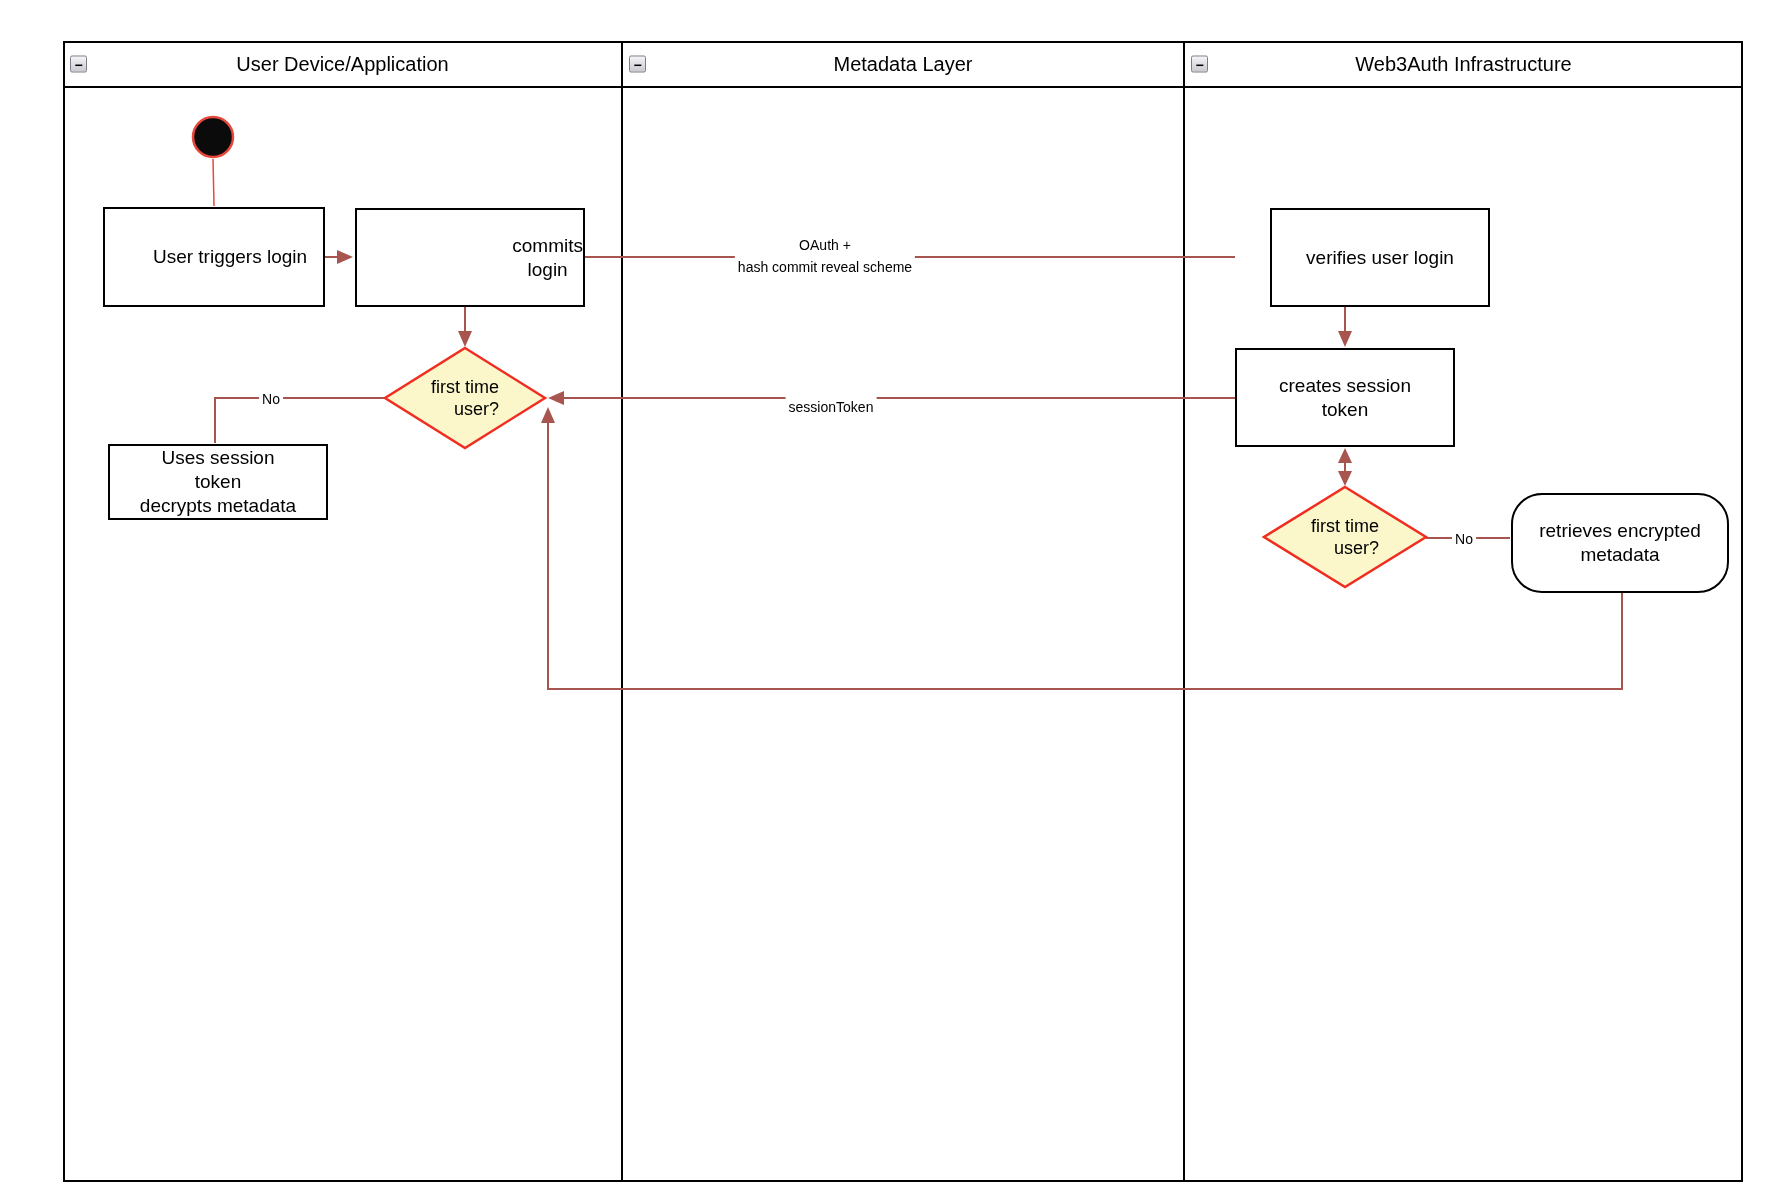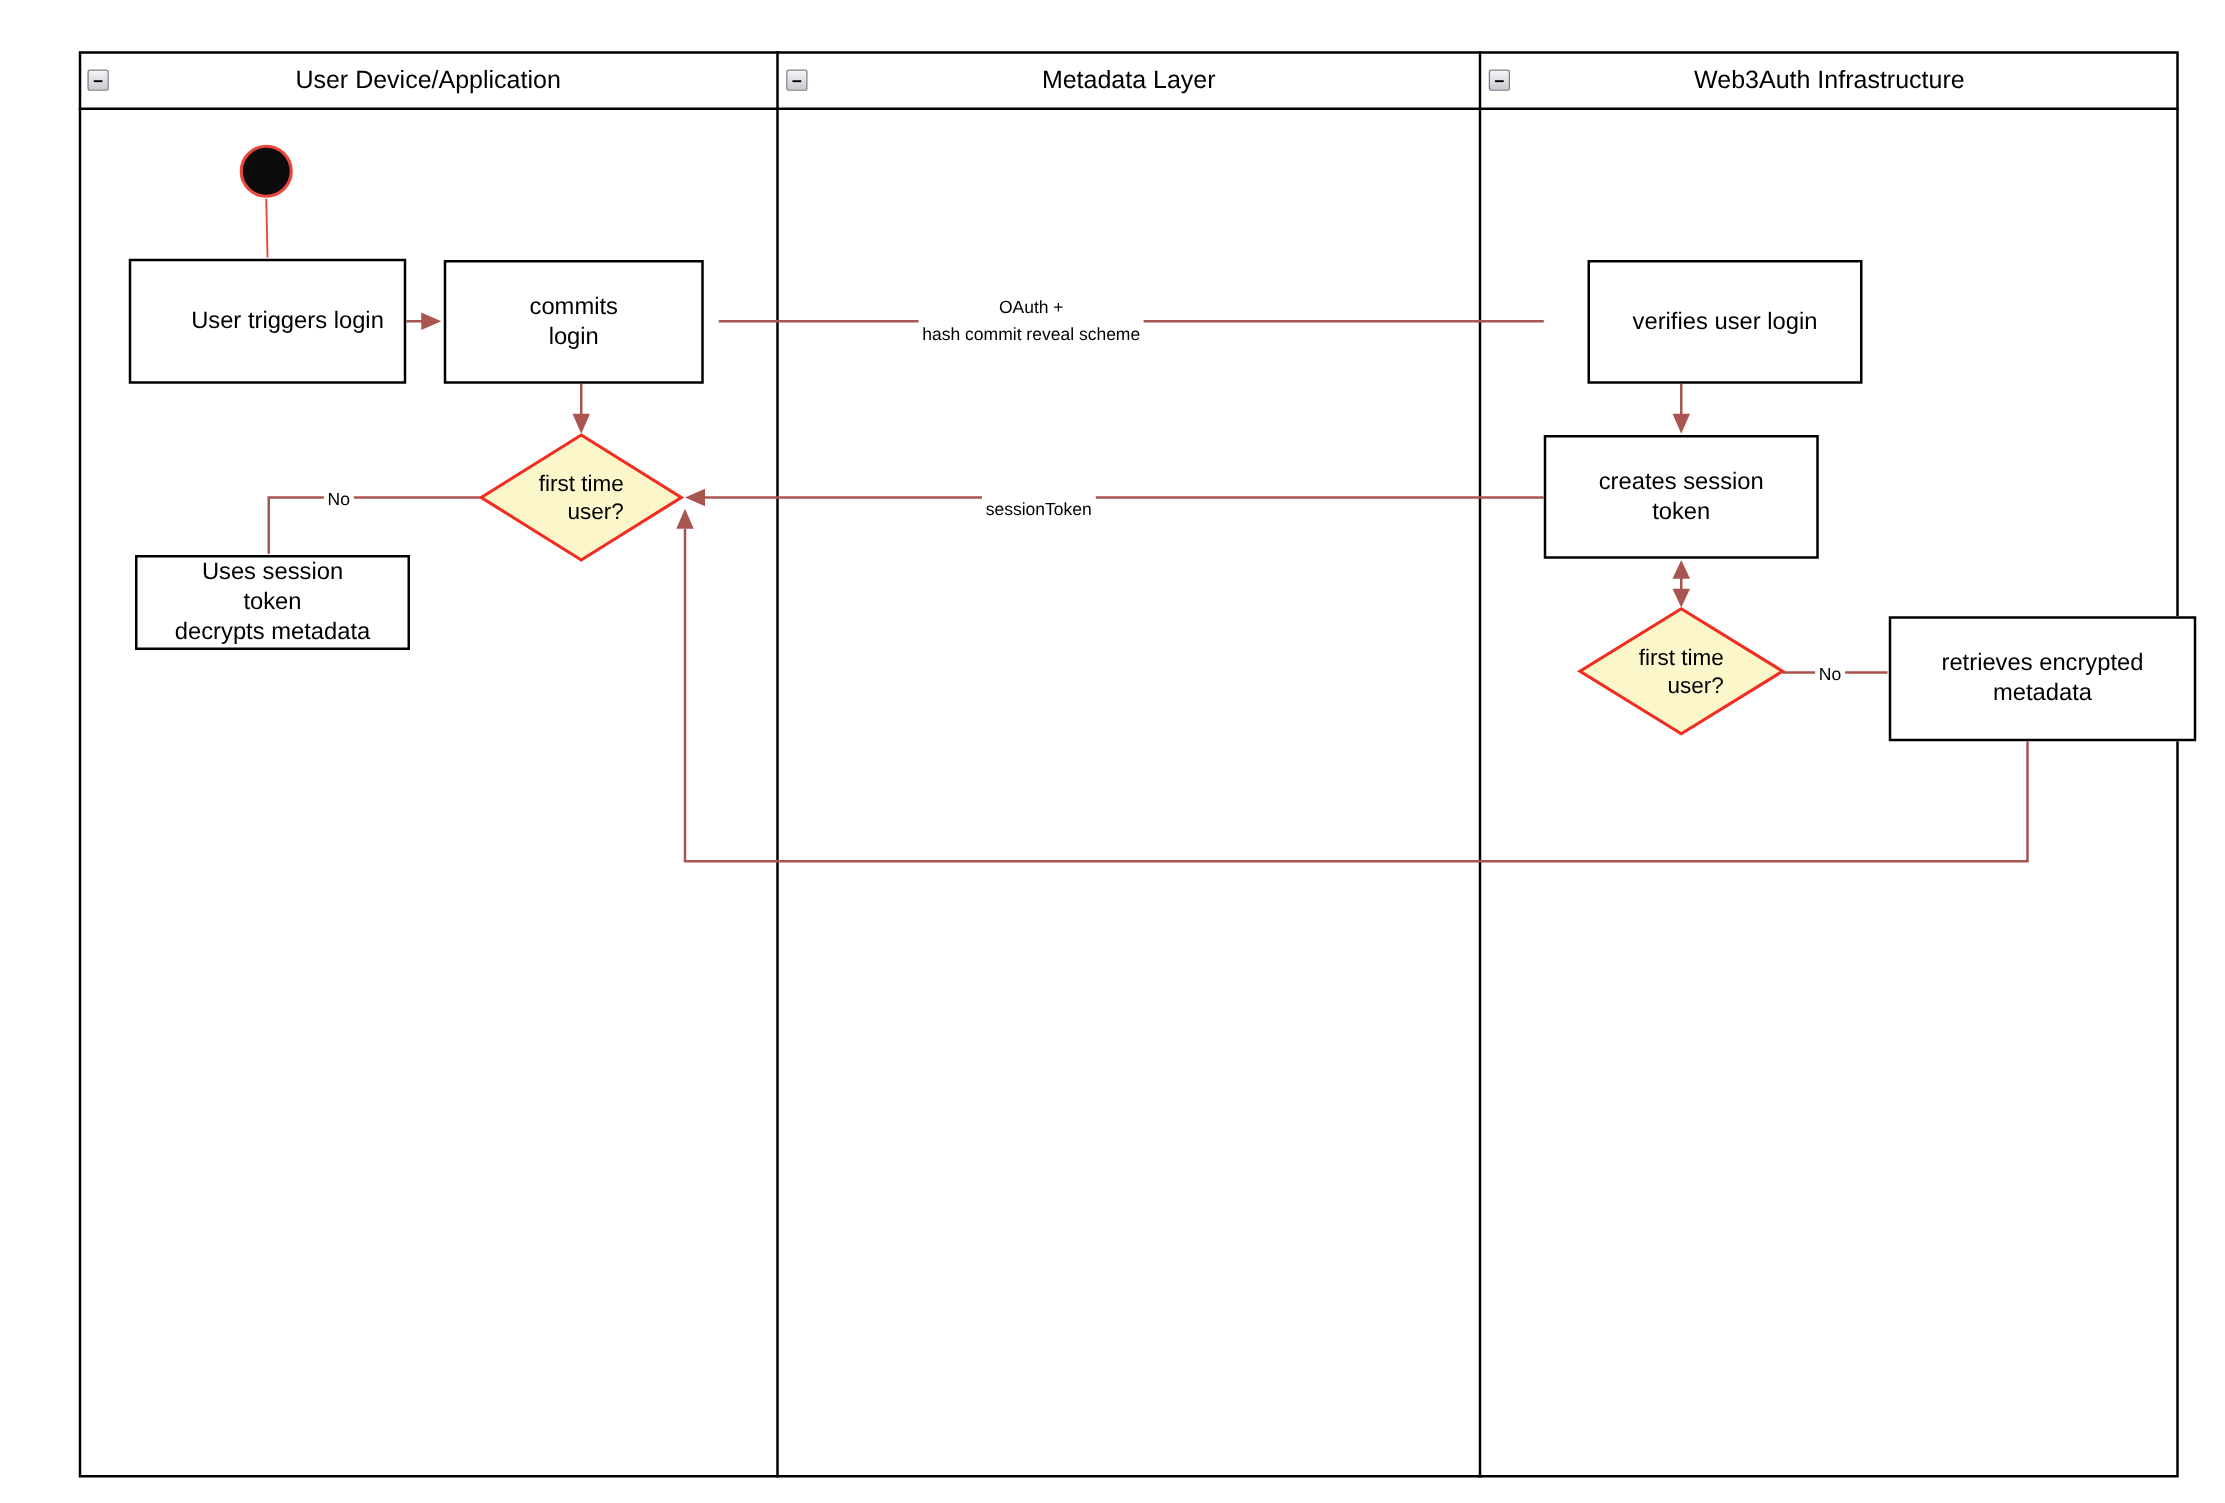--- a/index.html
+++ b/index.html
@@ -90,37 +90,37 @@
     <polygon class="arrowhead" points="548,407 541,423 555,423"></polygon>
 
     <circle class="start-circle" cx="213" cy="137" r="20"></circle>
     <polygon class="diamond" points="465,348 545,398 465,448 385,398"></polygon>
     <polygon class="diamond" points="1345,487 1426,537 1345,587 1264,537"></polygon>
   </svg>
 
   <div class="node" style="left:103px;top:207px;width:222px;height:100px;padding-left:32px;">
     <span class="node-label">User triggers login</span>
   </div>
-  <div class="node" style="left:355px;top:208px;width:208px;height:99px;">
+  <div class="node" style="left:355px;top:208px;width:230px;height:99px;justify-content:flex-end;">
     <span class="node-label">commits
 login</span>
   </div>
   <div class="node" style="left:1270px;top:208px;width:220px;height:99px;">
     <span class="node-label">verifies user login</span>
   </div>
   <div class="node" style="left:1235px;top:348px;width:220px;height:99px;">
     <span class="node-label">creates session
 token</span>
   </div>
   <div class="node" style="left:108px;top:444px;width:220px;height:76px;">
     <span class="node-label">Uses session
 token
 decrypts metadata</span>
   </div>
-  <div class="node" style="left:1511px;top:493px;width:246px;height:100px;">
+  <div class="node" style="left:1511px;top:493px;width:218px;height:100px;border-radius:31px;">
     <span class="node-label">retrieves encrypted
 metadata</span>
   </div>
 
   <div class="diamond-label" style="left:465px;top:376px;">first time
 user?</div>
   <div class="diamond-label" style="left:1345px;top:515px;">first time
 user?</div>
 
   <div class="edge-label" style="left:825px;top:234px;">OAuth +

